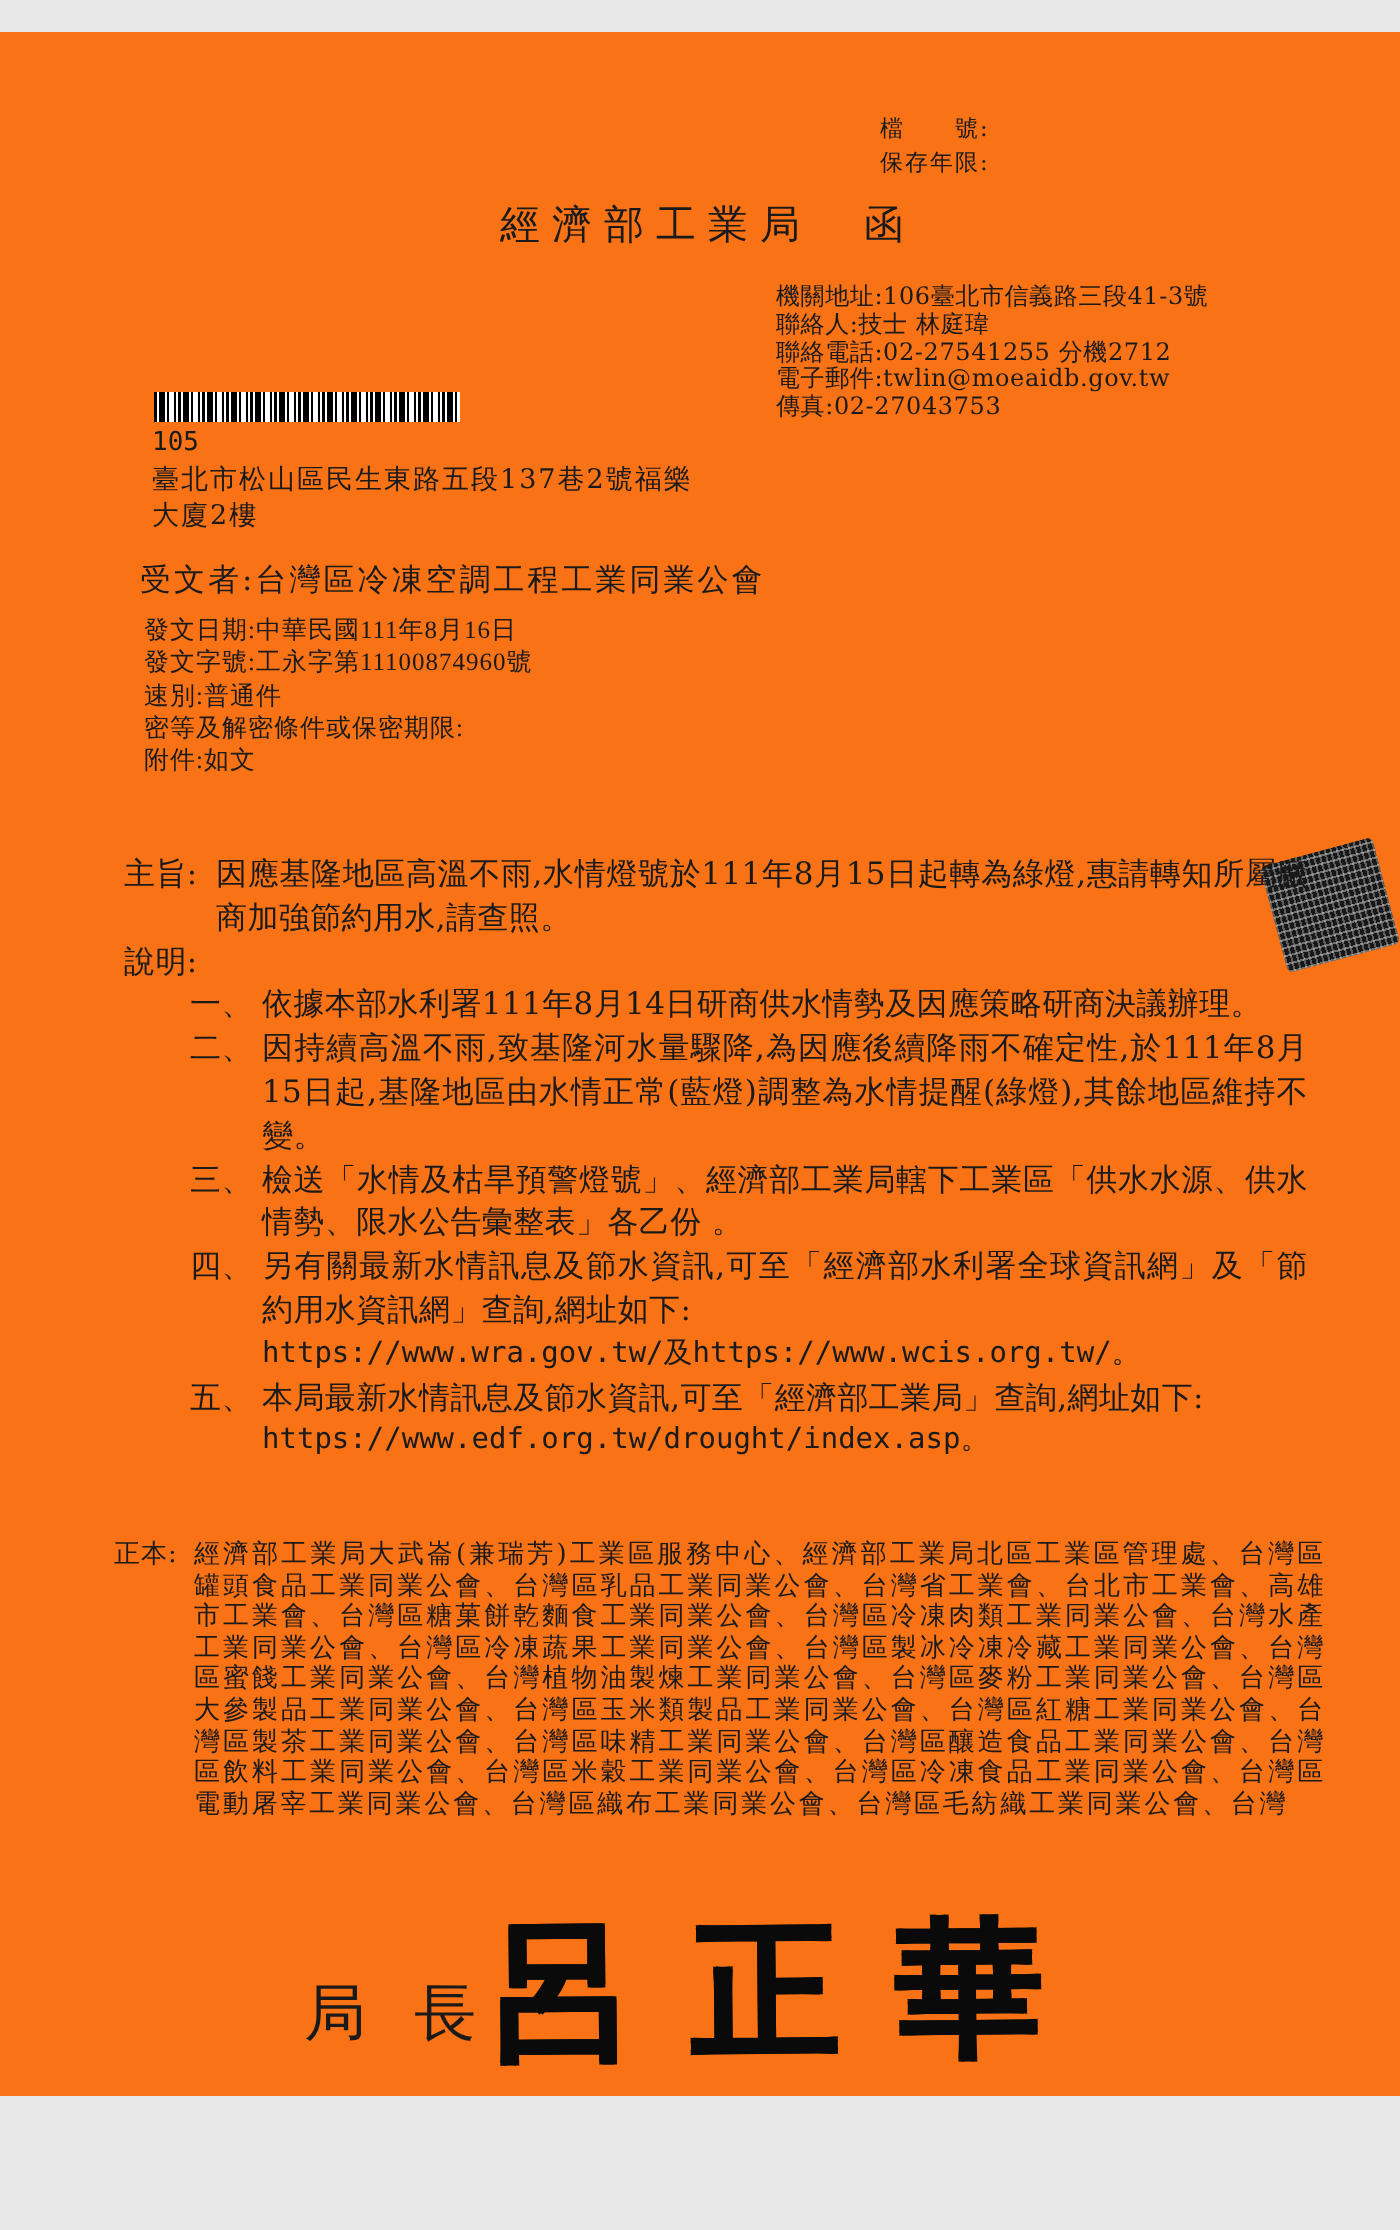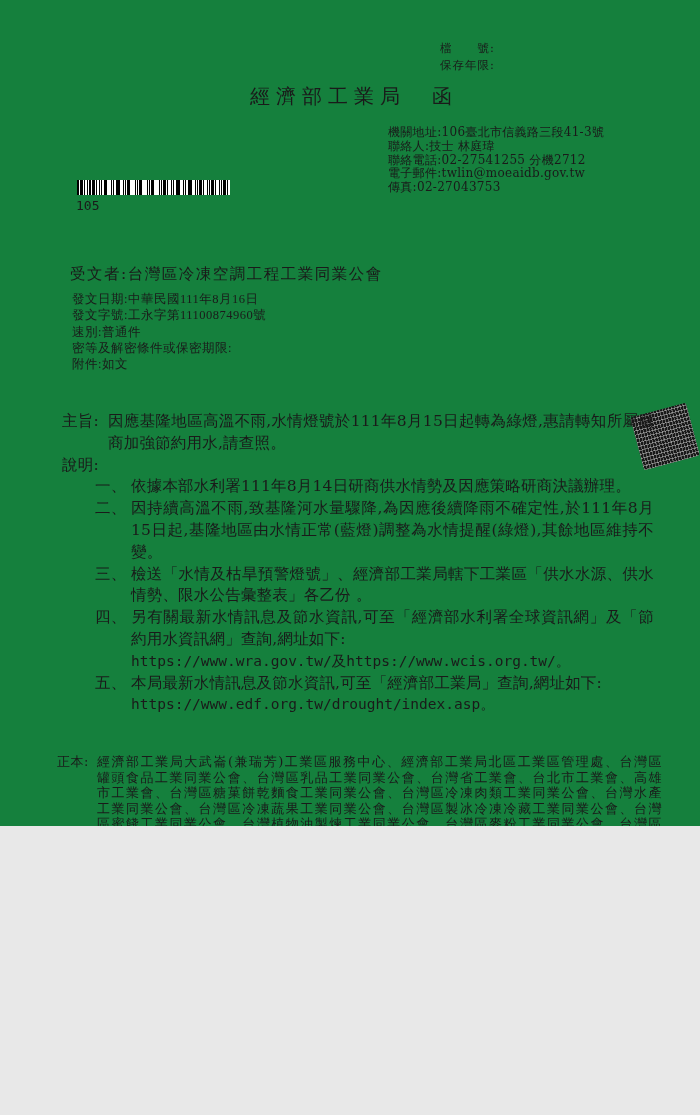--- a/index.html
+++ b/index.html
@@ -1,19 +1,19 @@
 <!DOCTYPE html>
 <html><head>
 <meta charset="utf-8">
 <style>
   html,body{margin:0;padding:0;background:#e8e8e8;}
   .page{
-    position:relative;width:700px;height:826px;background:#15803d;
+    position:relative;width:700px;height:1032px;background:#f97316;
     font-family:"DejaVu Serif", serif;color:#1a1a1a;overflow:hidden;
-    margin:0 auto;
+    margin:16px auto;
   }
   .file-block{position:absolute;left:440px;top:40px;font-size:11.5px;line-height:17px;letter-spacing:1px;}
   .doc-title{position:absolute;left:250px;top:83px;font-size:20px;letter-spacing:6px;white-space:nowrap;}
   .contact{position:absolute;left:388px;top:126px;font-size:12px;line-height:13.8px;letter-spacing:0.3px;white-space:nowrap;}
   .barcode{
     position:absolute;left:77px;top:180px;width:153px;height:15px;
     background:repeating-linear-gradient(90deg,
       #000 0px,#000 1.5px,#fff 1.5px,#fff 2.5px,
       #000 2.5px,#000 5.5px,#fff 5.5px,#fff 6.5px,
       #000 6.5px,#000 7.5px,#fff 7.5px,#fff 10px,
@@ -66,20 +66,24 @@
   <div class="contact">
     <div>機關地址:106臺北市信義路三段41-3號</div>
     <div>聯絡人:技士 林庭瑋</div>
     <div>聯絡電話:02-27541255 分機2712</div>
     <div>電子郵件:twlin@moeaidb.gov.tw</div>
     <div>傳真:02-27043753</div>
   </div>
 
   <div class="barcode"></div>
   <div class="postal">105</div>
+  <div class="addr">
+    <div>臺北市松山區民生東路五段137巷2號福樂</div>
+    <div>大廈2樓</div>
+  </div>
 
   <div class="recipient">受文者:台灣區冷凍空調工程工業同業公會</div>
 
   <div class="meta">
     <div>發文日期:中華民國111年8月16日</div>
     <div>發文字號:工永字第11100874960號</div>
     <div>速別:普通件</div>
     <div>密等及解密條件或保密期限:</div>
     <div>附件:如文</div>
   </div>

